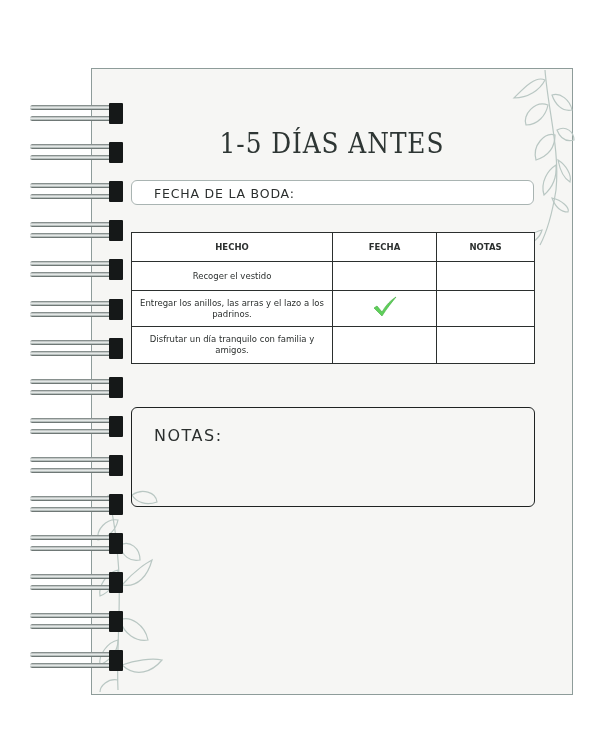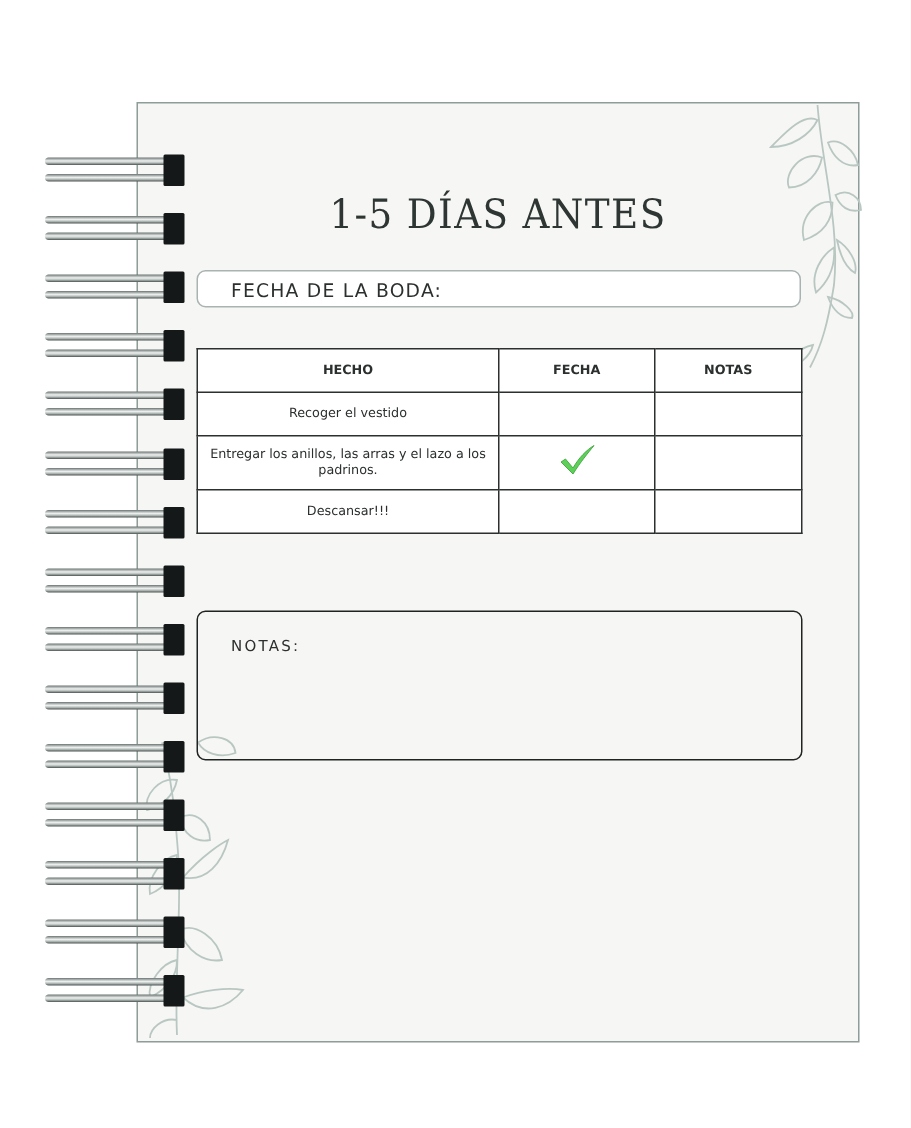--- a/index.html
+++ b/index.html
@@ -8,21 +8,21 @@
     .leaves { position:absolute; left:0; top:0; pointer-events:none; }
     .title { position:absolute; left:91px; width:482px; top:110px; text-align:center; font-family:"DejaVu Serif", serif; font-size:27px; color:#2e3634; letter-spacing:1px; font-weight:normal; transform:scaleX(0.92); }
     .date-box { position:absolute; left:131px; top:180px; width:403px; height:25px; border:1px solid #a9b4b2; border-radius:6px; background:#ffffff; box-sizing:border-box; }
     .date-label { position:absolute; left:22px; top:5px; font-size:12.5px; color:#2b2f2e; letter-spacing:0.8px; }
     table.tasks { position:absolute; left:131px; top:232px; width:404px; border-collapse:collapse; background:#ffffff; }
     table.tasks th, table.tasks td { border:1.5px solid #2b2f2e; text-align:center; font-size:8.5px; color:#2b2f2e; padding:0 8px; line-height:11px; }
     table.tasks th { height:28px; font-weight:bold; font-size:8.5px; }
     .c1 { width:184px; } .c2 { width:87px; } .c3 { width:81px; }
     .check { display:inline-block; }
     .notes-box { position:absolute; left:131px; top:407px; width:404px; height:100px; border:1.8px solid #1f2322; border-radius:6px; box-sizing:border-box; }
-    .notes-label { position:absolute; left:22px; top:18px; font-size:10px; letter-spacing:1.5px; color:#2b2f2e; }
+    .notes-label { position:absolute; left:22px; top:18px; font-size:16px; letter-spacing:1.5px; color:#2b2f2e; }
     .ring { position:absolute; left:30px; width:95px; height:20px; }
     .bar { position:absolute; left:0; width:86px; height:5px; border-radius:3px; background:linear-gradient(to bottom,#6a7472 0%,#eef1f0 45%,#b8c0be 70%,#4a5351 100%); }
     .clip { position:absolute; left:79px; top:-2px; width:14px; height:21px; background:#151818; border-radius:1px; }
   </style>
 </head>
 <body>
 
 <div class="page"></div>
 
 <svg class="leaves" width="607" height="752">
@@ -152,22 +152,22 @@
     </tr>
     <tr style="height:36px">
       <td>Entregar los anillos, las arras y el lazo a los padrinos.</td>
       <td>
         <svg class="check" width="26" height="22" viewBox="0 0 26 22">
           <path d="M2 12 L5 10 L10 16 C14 9 19 4 24 1 C20 6 15 12 10 20 Z" fill="#5ed05a" stroke="#3fa73c" stroke-width="0.6"></path>
         </svg>
       </td>
       <td></td>
     </tr>
-    <tr style="height:29px">
-      <td>Descansar!!!</td>
+    <tr style="height:37px">
+      <td>Disfrutar un día tranquilo con familia y amigos.</td>
       <td></td>
       <td></td>
     </tr>
   </tbody>
 </table>
 
 <div class="notes-box">
   <span class="notes-label">NOTAS:</span>
 </div>
 

